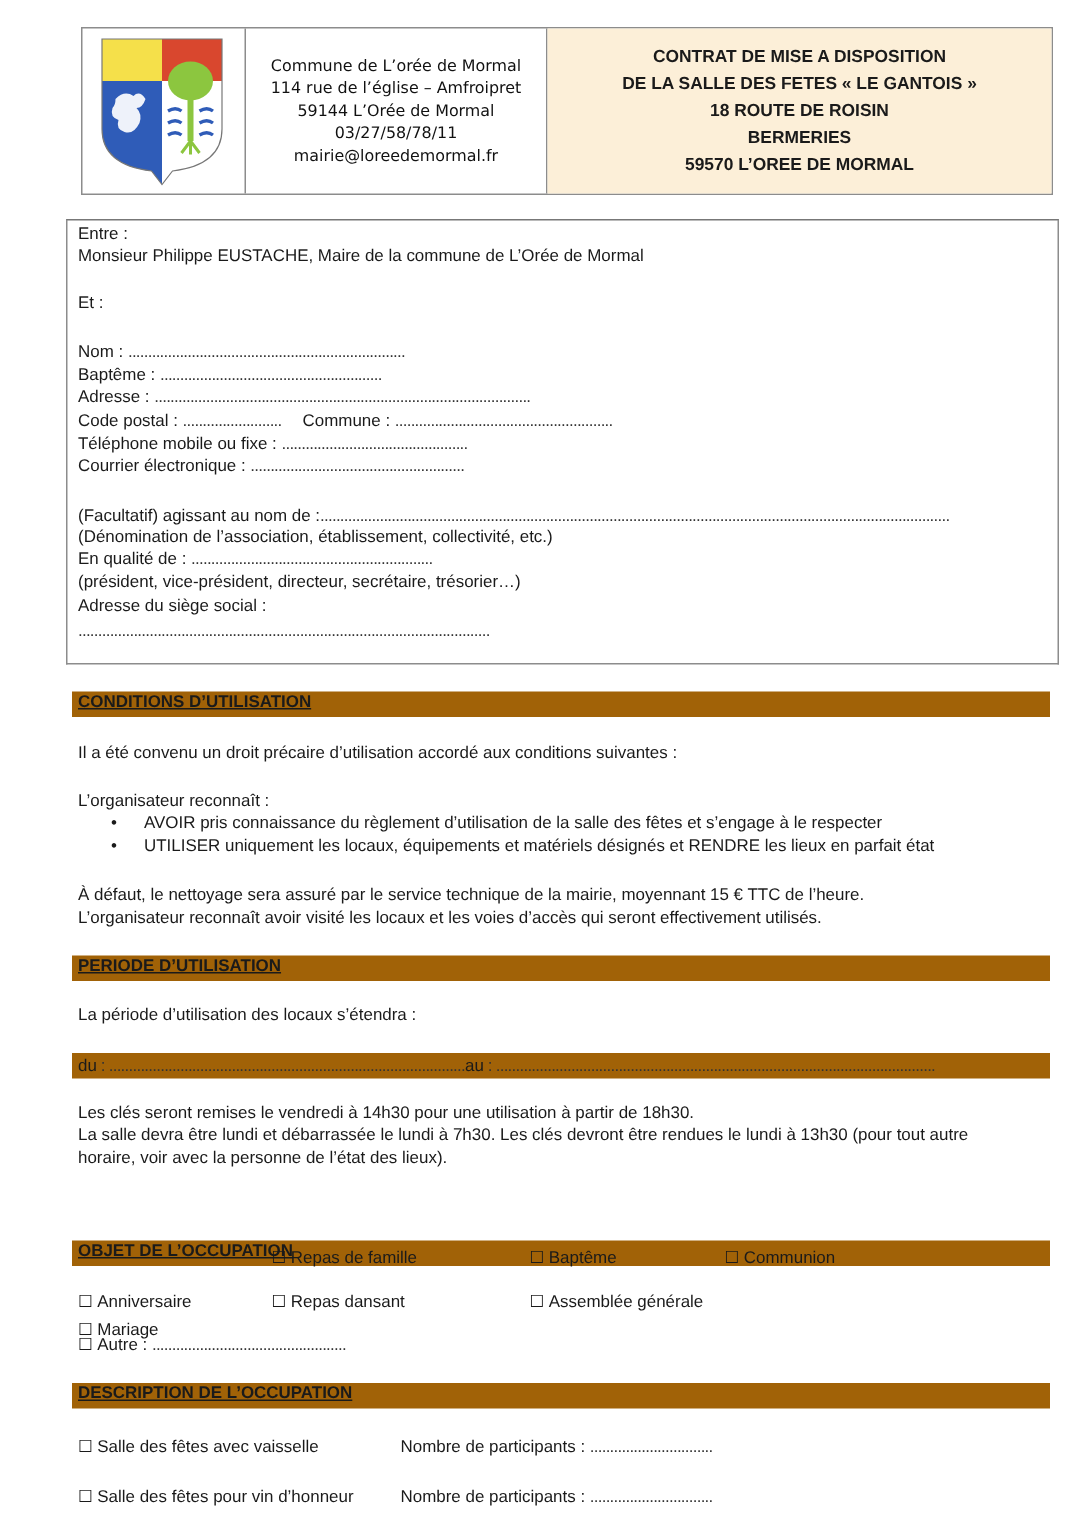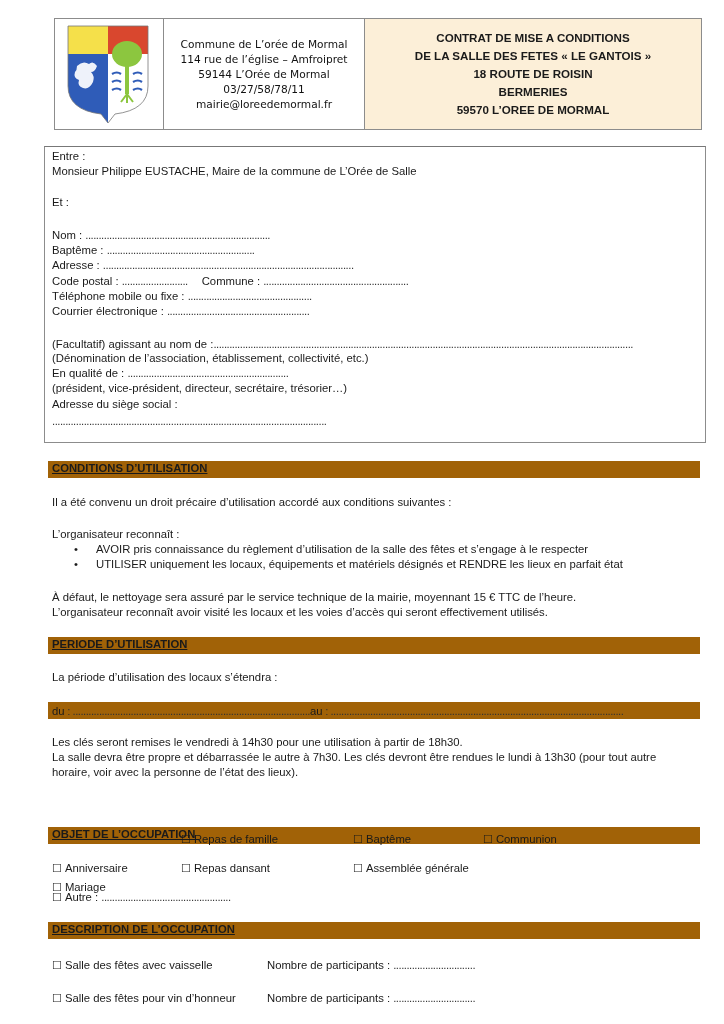--- a/index.html
+++ b/index.html
@@ -51,33 +51,33 @@
     </svg>
   </div>
   <div class="hdr-addr">
     <div>Commune de L’orée de Mormal</div>
     <div>114 rue de l’église – Amfroipret</div>
     <div>59144 L’Orée de Mormal</div>
     <div>03/27/58/78/11</div>
     <div>mairie@loreedemormal.fr</div>
   </div>
   <div class="hdr-title">
-    <div>CONTRAT DE  MISE A CONDITIONS</div>
+    <div>CONTRAT DE  MISE A DISPOSITION</div>
     <div>DE LA SALLE DES FETES « LE GANTOIS »</div>
     <div>18 ROUTE DE ROISIN</div>
     <div>BERMERIES</div>
     <div>59570 L’OREE DE MORMAL</div>
   </div>
 </div>
 
 <div class="abs party"></div>
 
 <div class="line b" style="top:149px;">Entre :</div>
 <div class="line" style="top:164px;">
-  <span>Monsieur </span><span class="b">Philippe EUSTACHE</span><span>, Maire de la commune de </span><span class="b">L’Orée de Salle</span>
+  <span>Monsieur </span><span class="b">Philippe EUSTACHE</span><span>, Maire de la commune de </span><span class="b">L’Orée de Mormal</span>
 </div>
 <div class="line b" style="top:195px;">Et :</div>
 
 <div class="line" style="top:228px;">
   <span class="b">Nom : </span><span class="dots">......................................................................</span>
 </div>
 <div class="line" style="top:243px;">
   <span class="b">Baptême : </span><span class="dots">........................................................</span>
 </div>
 <div class="line" style="top:258px;">
@@ -133,21 +133,21 @@
   <span>La </span><span class="b">période d’utilisation</span><span> des locaux s’étendra :</span>
 </div>
 <div class="sect" style="top:702px;"></div>
 <div class="line" style="top:704px;">
   <span class="b">du</span><span class="dots"> : ..........................................................................................</span><span class="b">au</span><span class="dots"> : ...............................................................................................................</span>
 </div>
 <div class="line" style="top:735px;">
   <span>Les clés seront remises </span><span class="b">le vendredi à 14h30 pour une utilisation à partir de 18h30</span><span>.</span>
 </div>
 <div class="line" style="top:750px;">
-  <span>La salle devra être </span><span class="b">propre et débarrassée le autre à 7h30</span><span>.  Les clés devront être rendues </span><span class="b">le lundi à 13h30 (pour tout autre</span>
+  <span>La salle devra être </span><span class="b">lundi et débarrassée le lundi à 7h30</span><span>.  Les clés devront être rendues </span><span class="b">le lundi à 13h30 (pour tout autre</span>
 </div>
 <div class="line" style="top:765px;">
   <span class="b">horaire, voir avec la personne de l’état des lieux)</span><span>.</span>
 </div>
 
 <div class="sect" style="top:797px;margin-top:30px;">
     <span>OBJET DE L’OCCUPATION</span>
   </div>
 
 <div class="line" style="top:880px;left:52px;"><span class="cb">☐</span><span>Mariage</span></div>

